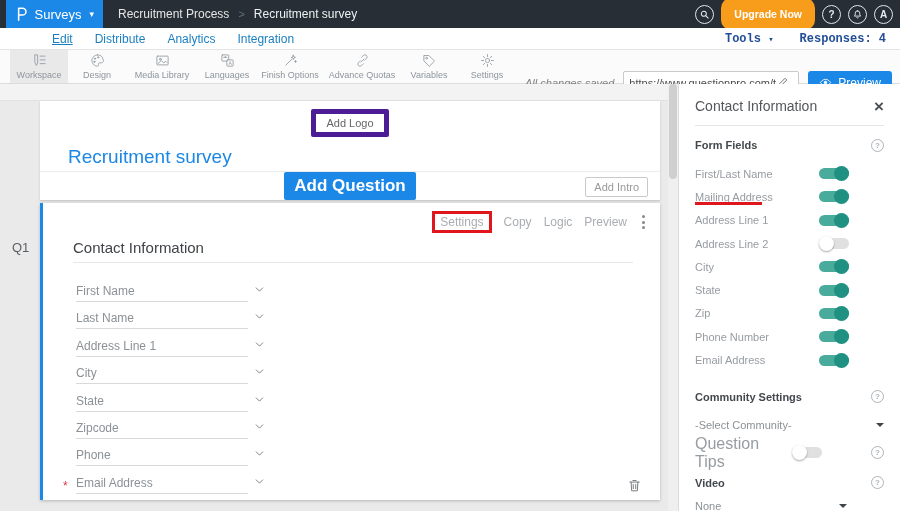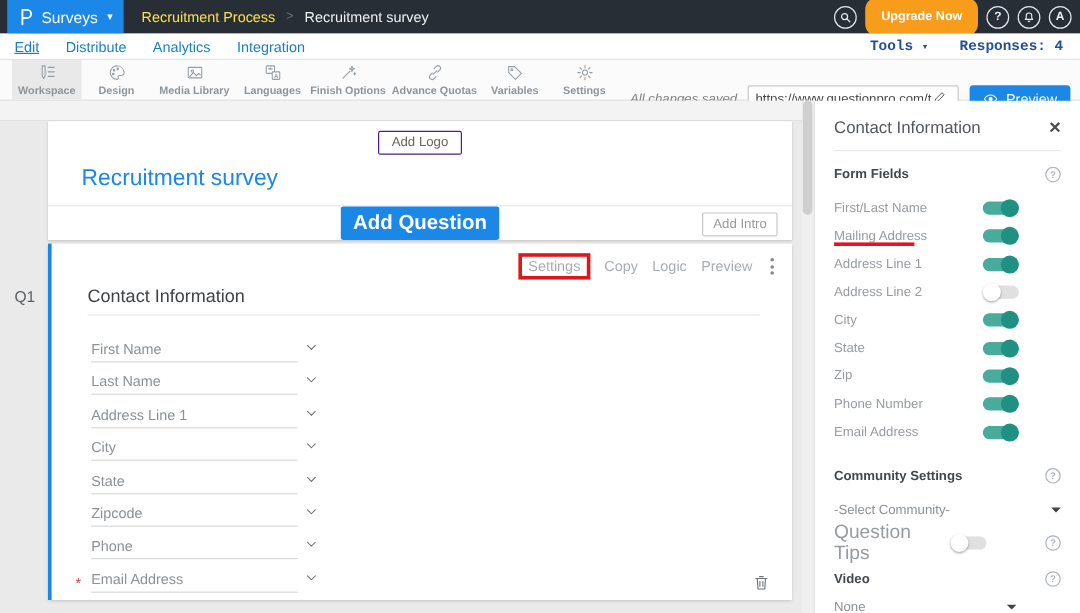--- a/index.html
+++ b/index.html
@@ -7,65 +7,65 @@
   body { font-family:"Liberation Sans", sans-serif; background:#fff; overflow:hidden; }
   .app { position:relative; width:900px; height:511px; overflow:hidden; background:#fff; }
 
   
   .topbar { position:absolute; top:0; left:0; right:0; height:28px; background:#272e35; }
   .brand { position:absolute; left:6px; top:0; height:28px; width:97px; background:#1b87e6;
            display:flex; align-items:center; gap:7px; padding:0 9px; color:#fff; cursor:pointer; }
   .brand-label { font-size:13px; }
   .brand-caret { font-size:9px; margin-left:1px; }
   .crumbs { position:absolute; left:118px; top:0; height:28px; display:flex; align-items:center; gap:9px; font-size:12px; }
-  .crumb-parent { color:#fde047; }
+  .crumb-parent { color:#e5e5e5; }
   .crumb-sep { color:#66727b; font-size:11px; }
   .crumb-current { color:#eef1f3; }
   .topbar-right { position:absolute; right:7px; top:0; height:28px; display:flex; align-items:center; gap:7px; }
   .circle-btn { width:19px; height:19px; border:1.4px solid #e4e7ea; border-radius:50%;
                 display:flex; align-items:center; justify-content:center; color:#e9ebed; font-size:10px; font-weight:bold; cursor:pointer; }
   .upgrade-btn { height:20px; padding:16px 13px; border-radius:10px; background:#f89c1b; color:#fff;
                  font-size:10.5px; font-weight:bold; display:flex; align-items:center; cursor:pointer; }
 
   
   .navrow { position:absolute; top:28px; left:0; right:0; height:22px; background:#fff; border-bottom:1px solid #e4e4e4; }
   .nav-tabs { position:absolute; left:12px; top:0; height:22px; display:flex; align-items:center; gap:22px; font-size:12px; }
   .nav-tab { color:#1a7fc1; cursor:pointer; }
-  .nav-tab.active { text-decoration:underline; }
+  .nav-tab.active { text-decoration:underline;margin-left:40px; }
   .navrow-right { position:absolute; right:14px; top:0; height:22px; display:flex; align-items:center; gap:26px;
                   font-size:12px; font-weight:bold; color:#234f96; }
   .tools-item, .responses-item { cursor:pointer;font-family:Liberation Mono, monospace; }
   .tools-caret { font-size:9px; }
 
   
   .toolbar { position:absolute; top:50px; left:0; right:0; height:34px; background:#fbfbfb; border-bottom:1px solid #dcdcdc; }
   .tb-items { position:absolute; left:10px; top:0; height:33px; display:flex; }
   .tb-item { width:58px; display:flex; flex-direction:column; align-items:center; justify-content:center; gap:2px;
-             color:#8d959c; font-size:9px; cursor:pointer;font-weight:bold; }
+             color:#8d959c; font-size:9px; cursor:pointer; }
   .tb-item.w72 { width:72px; } .tb-item.w68 { width:68px; } .tb-item.w76 { width:76px; }
   .tb-item.active { background:#e9e9e9; }
   .tb-item svg { width:15px; height:15px; stroke:#959da4; fill:none; stroke-width:1.4; stroke-linecap:round; stroke-linejoin:round; }
   .tb-right { position:absolute; right:8px; top:16px; height:33px; display:flex; align-items:center; gap:9px; }
   .saved-status { font-style:italic; color:#818181; font-size:11px; }
   .url-box { width:176px; height:23px; border:1px solid #c9c9c9; background:#fff; display:flex; align-items:center; padding:0 5px; border-radius:2px; }
   .url-input { border:none; outline:none; width:148px; font-size:11px; color:#4a4a4a; font-family:"Liberation Sans",sans-serif; background:transparent; }
   .url-edit svg { width:12px; height:12px; stroke:#555; fill:none; stroke-width:1.6; }
   .preview-btn { height:24px; background:#1b87e6; color:#fff; border-radius:3px; font-size:12px;
                  display:flex; align-items:center; gap:6px; padding:0 11px; cursor:pointer; }
   .preview-btn svg { width:13px; height:13px; stroke:#fff; fill:none; stroke-width:1.6; }
 
   
   .content { position:absolute; top:84px; left:0; right:0; bottom:0; }
   .canvas { position:absolute; left:0; top:0; bottom:0; width:678px; background:#eaeaea; }
   .canvas-topstrip { position:absolute; left:0; right:0; top:0; height:17px; background:#f3f3f3; border-bottom:1px solid #e2e2e2; }
   .q-number { position:absolute; left:12px; top:156px; font-size:13px; color:#5b5f63; }
 
   .survey-card { position:absolute; left:40px; top:17px; width:620px; height:99px; background:#fff; box-shadow:0 1px 2px rgba(0,0,0,.18); }
   .logo-row { display:flex; justify-content:center; padding-top:8px; }
-  .add-logo-btn { border:1px solid #4c1d95; background:#fff; color:#666; font-size:11px; padding:3px 10px; border-radius:2px; cursor:pointer; }
+  .add-logo-btn { border:5px solid #4c1d95; background:#fff; color:#666; font-size:11px; padding:3px 10px; border-radius:2px; cursor:pointer; }
   .survey-title { color:#1b87e6; font-size:19px; padding:9px 28px 0; }
   .card-footer { position:absolute; left:0; right:0; bottom:0; height:29px; border-top:1px solid #ececec;
                  display:flex; align-items:center; justify-content:center; }
   .add-question-btn { background:#1b87e6; color:#fff; font-size:17px; font-weight:bold; padding:4px 10px; border-radius:2px; cursor:pointer; }
   .add-intro-btn { position:absolute; right:12px; top:5px; border:1px solid #c9c9c9; color:#9a9a9a; background:#fff;
                    font-size:11px; padding:3px 8px; border-radius:2px; cursor:pointer; }
 
   .question-card { position:absolute; left:40px; top:119px; width:620px; height:297px; background:#fff;
                    border-left:3px solid #1b87e6; box-shadow:0 1px 3px rgba(0,0,0,.22); }
   .q-actions { position:absolute; top:8px; right:12px; display:flex; align-items:center; gap:12px; font-size:12px; color:#a9adb1; }

